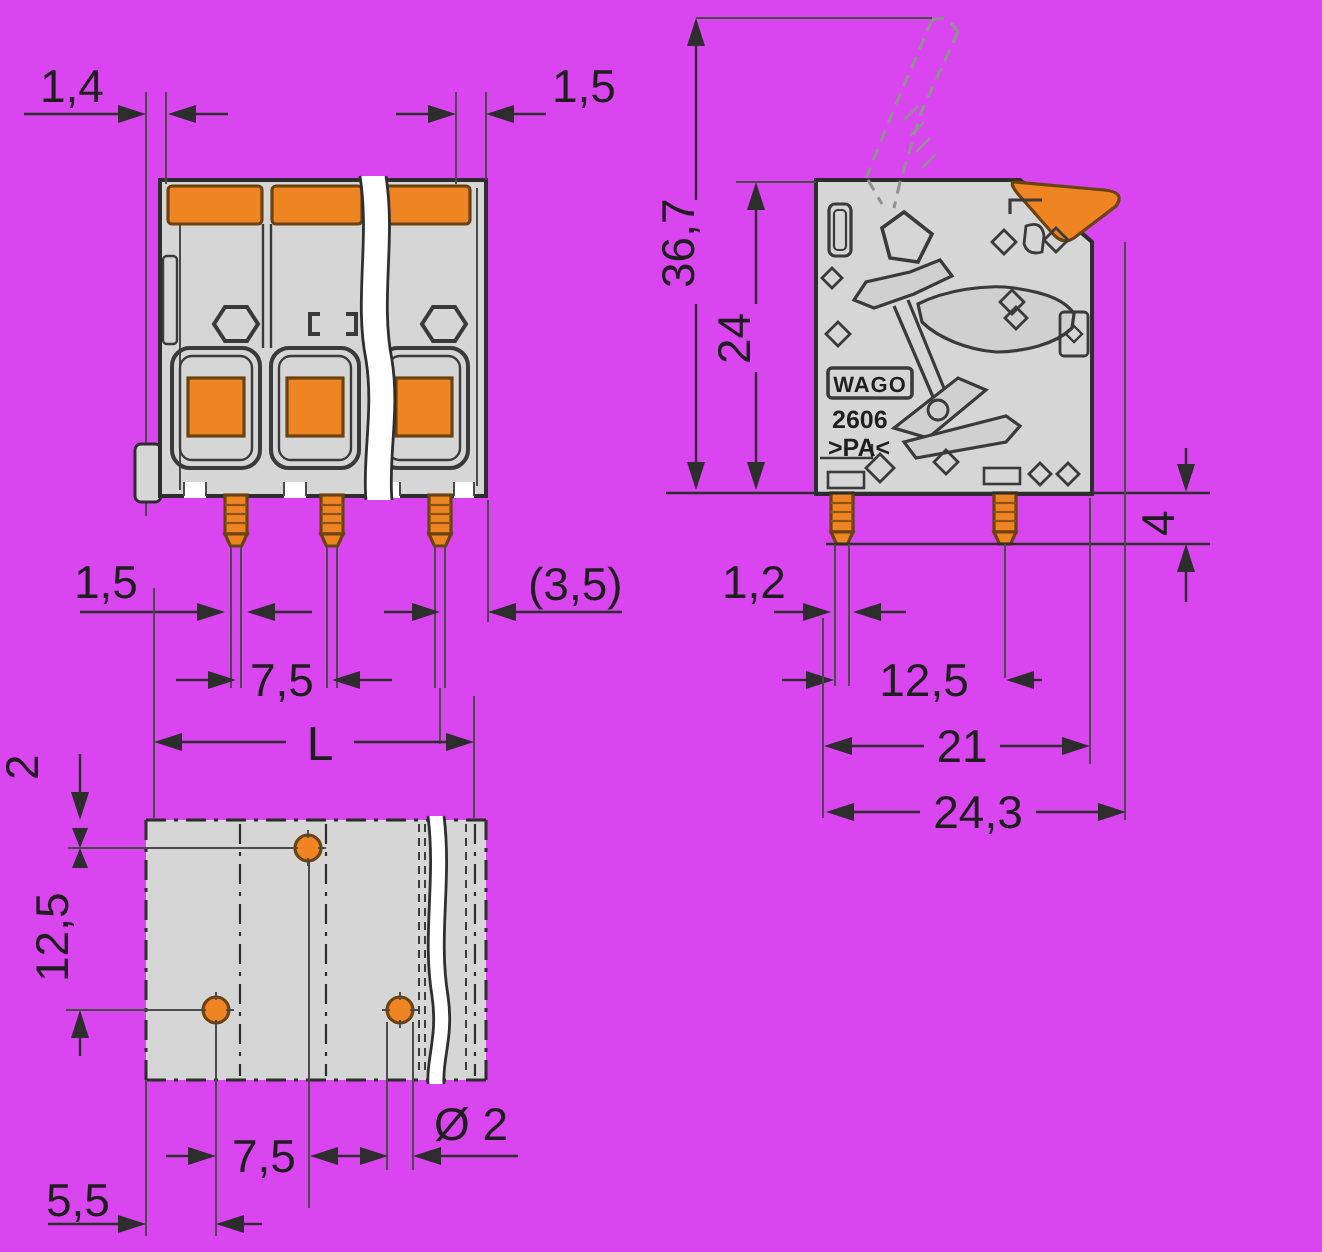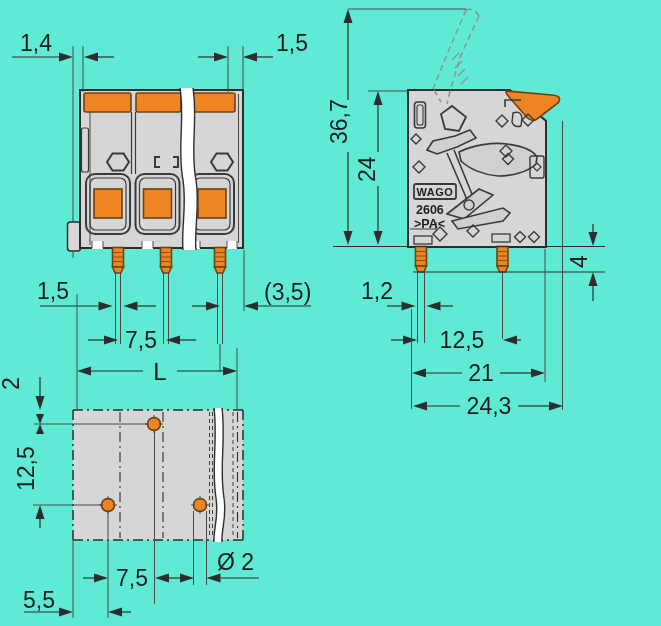--- a/index.html
+++ b/index.html
@@ -1,16 +1,16 @@
 <!DOCTYPE html>
 <html style="--accent: #EE8522; --body: #D6D6D6; --line: #2D2D2D;"><head>
 <meta charset="utf-8">
 <style>
   html,body{margin:0;padding:0;background:#ffffff;}
-  .stage{width:661px;height:626px;position:relative;background:#5eead4;}
+  .stage{width:661px;height:626px;position:relative;background:#d946ef;}
   svg{display:block;}
   .dim{stroke:#2d2d2d;stroke-width:1.2;fill:none;}
   .thin{stroke:#4a4a4a;stroke-width:1;fill:none;}
   .ah{fill:#2d2d2d;stroke:none;}
   .bodyfill{fill:var(--body,#d6d6d6);stroke:var(--line,#2d2d2d);stroke-width:2;}
   .mech{stroke:#3a3a3a;stroke-width:1.6;fill:none;}
   .mechf{stroke:#3a3a3a;stroke-width:1.6;fill:#d0d0d0;}
   .orangeshape{fill:var(--accent,#ee8522);stroke:#6b4310;stroke-width:1.6;}
   .rib{stroke:#8a5514;stroke-width:1.1;}
   .dimtext{font-family:"Liberation Sans",sans-serif;font-size:23px;fill:#1e1e1e;}

